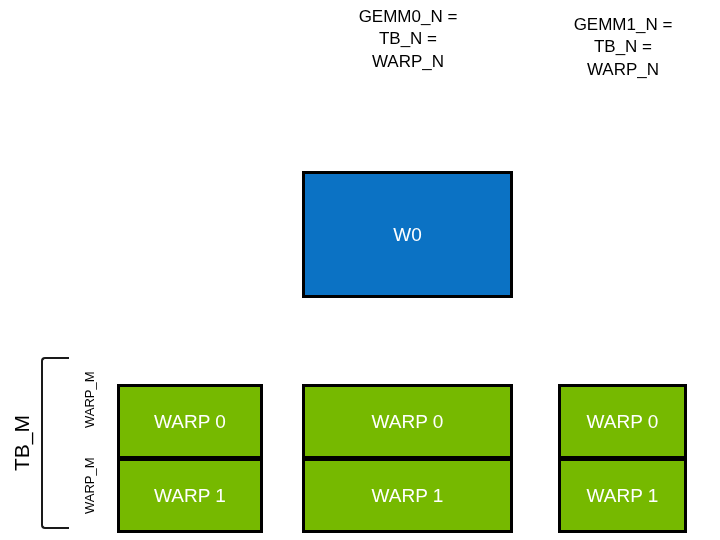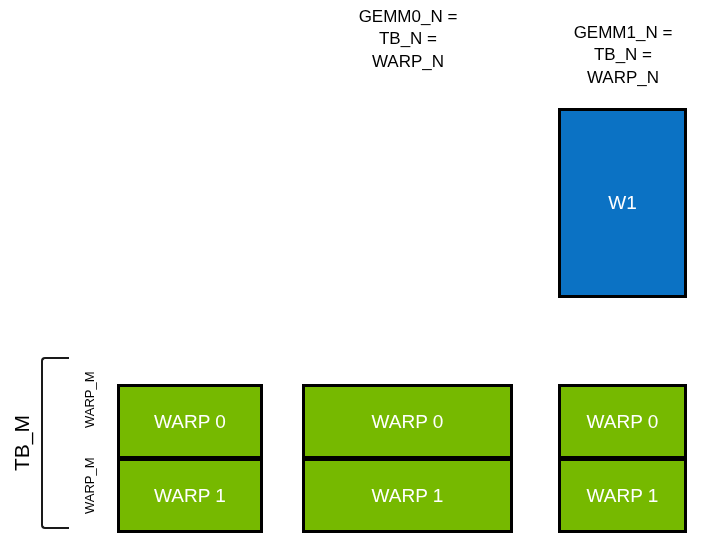--- a/index.html
+++ b/index.html
@@ -21,21 +21,21 @@
   .col-caption {
     position: absolute;
     text-align: center;
     font-size: 17px;
     line-height: 1.32;
     color: #000000;
     white-space: pre-line;
     font-family: "Liberation Sans", sans-serif;
   }
   #caption-gemm0 { left: 303px; top: 6px;  width: 210px; }
-  #caption-gemm1 { left: 543px; top: 22px;  width: 160px; }
+  #caption-gemm1 { left: 543px; top: 14px;  width: 160px; }
 
   
   .blue-box {
     position: absolute;
     background: #0b72c4;
     border: 3px solid #000000;
     box-sizing: border-box;
     color: #ffffff;
     font-size: 19px;
     display: flex;
@@ -119,22 +119,22 @@
 <div id="canvas">
 
   <div class="col-caption" id="caption-gemm0">GEMM0_N =
 TB_N =
 WARP_N</div>
 
   <div class="col-caption" id="caption-gemm1">GEMM1_N =
 TB_N =
 WARP_N</div>
 
+  <div class="blue-box" id="blue-w0">W0</div>
 
-  <div class="blue-box" id="blue-w1">W1</div>
 
   <div id="tbm-bracket"></div>
 
   <div class="vlabel" id="label-tbm">TB_M</div>
 
   <div class="vlabel label-warpm" id="label-warpm-0">WARP_M</div>
 
   <div class="vlabel label-warpm" id="label-warpm-1">WARP_M</div>
 
   <div class="green-col" id="green-col-0">

